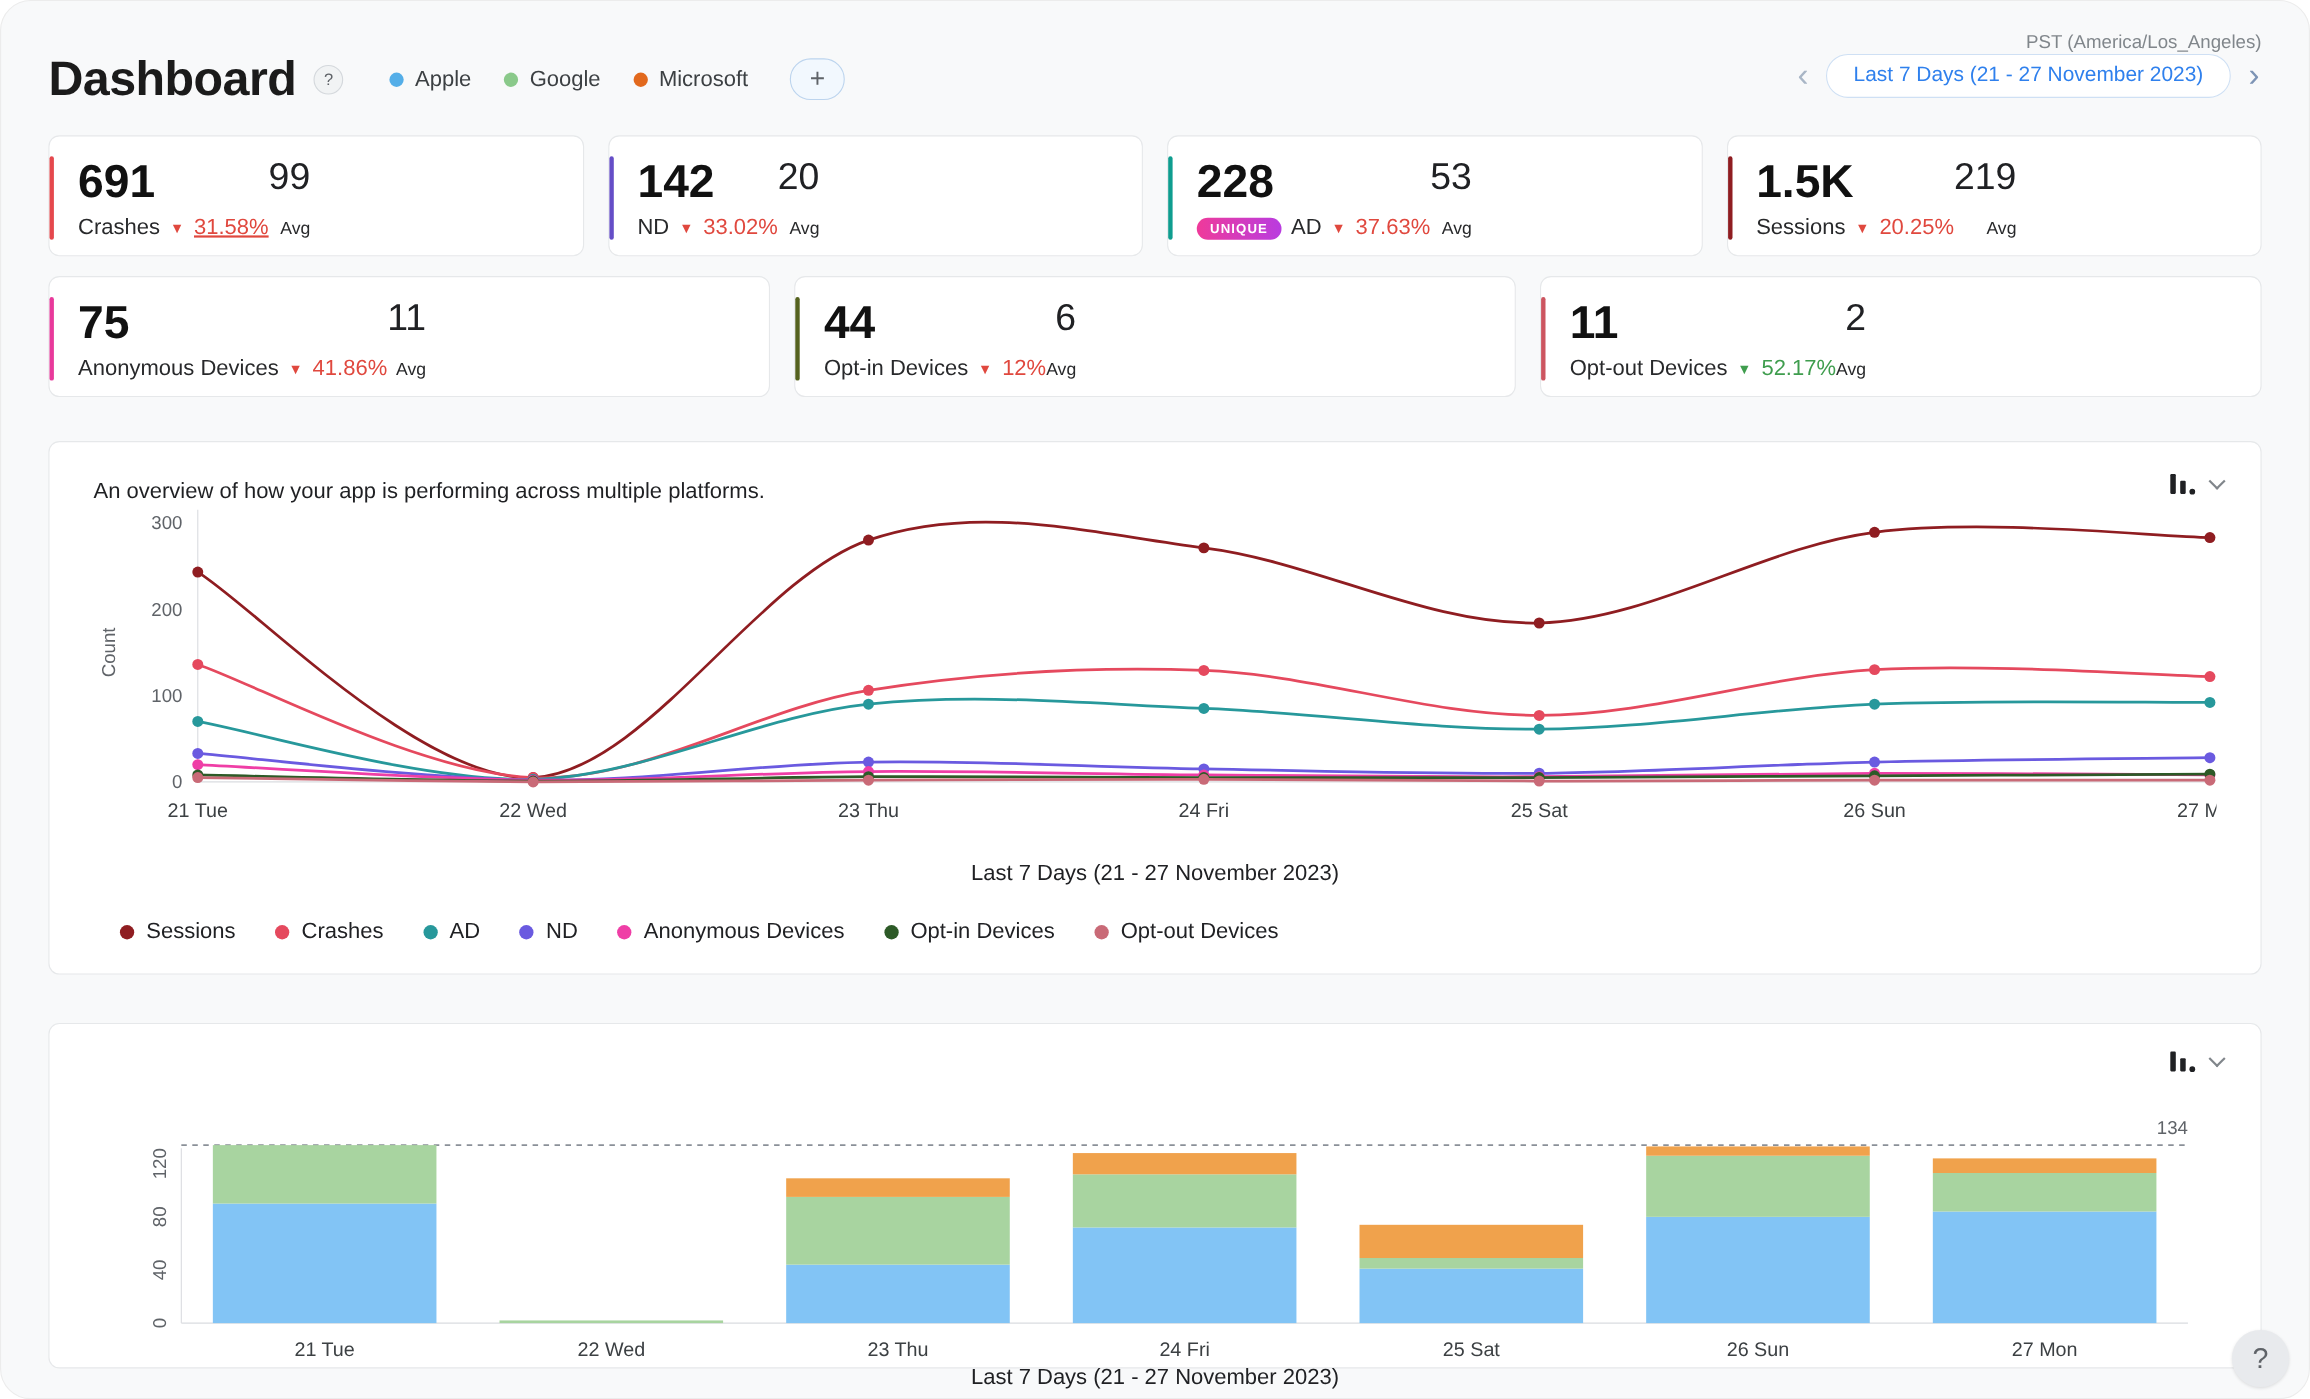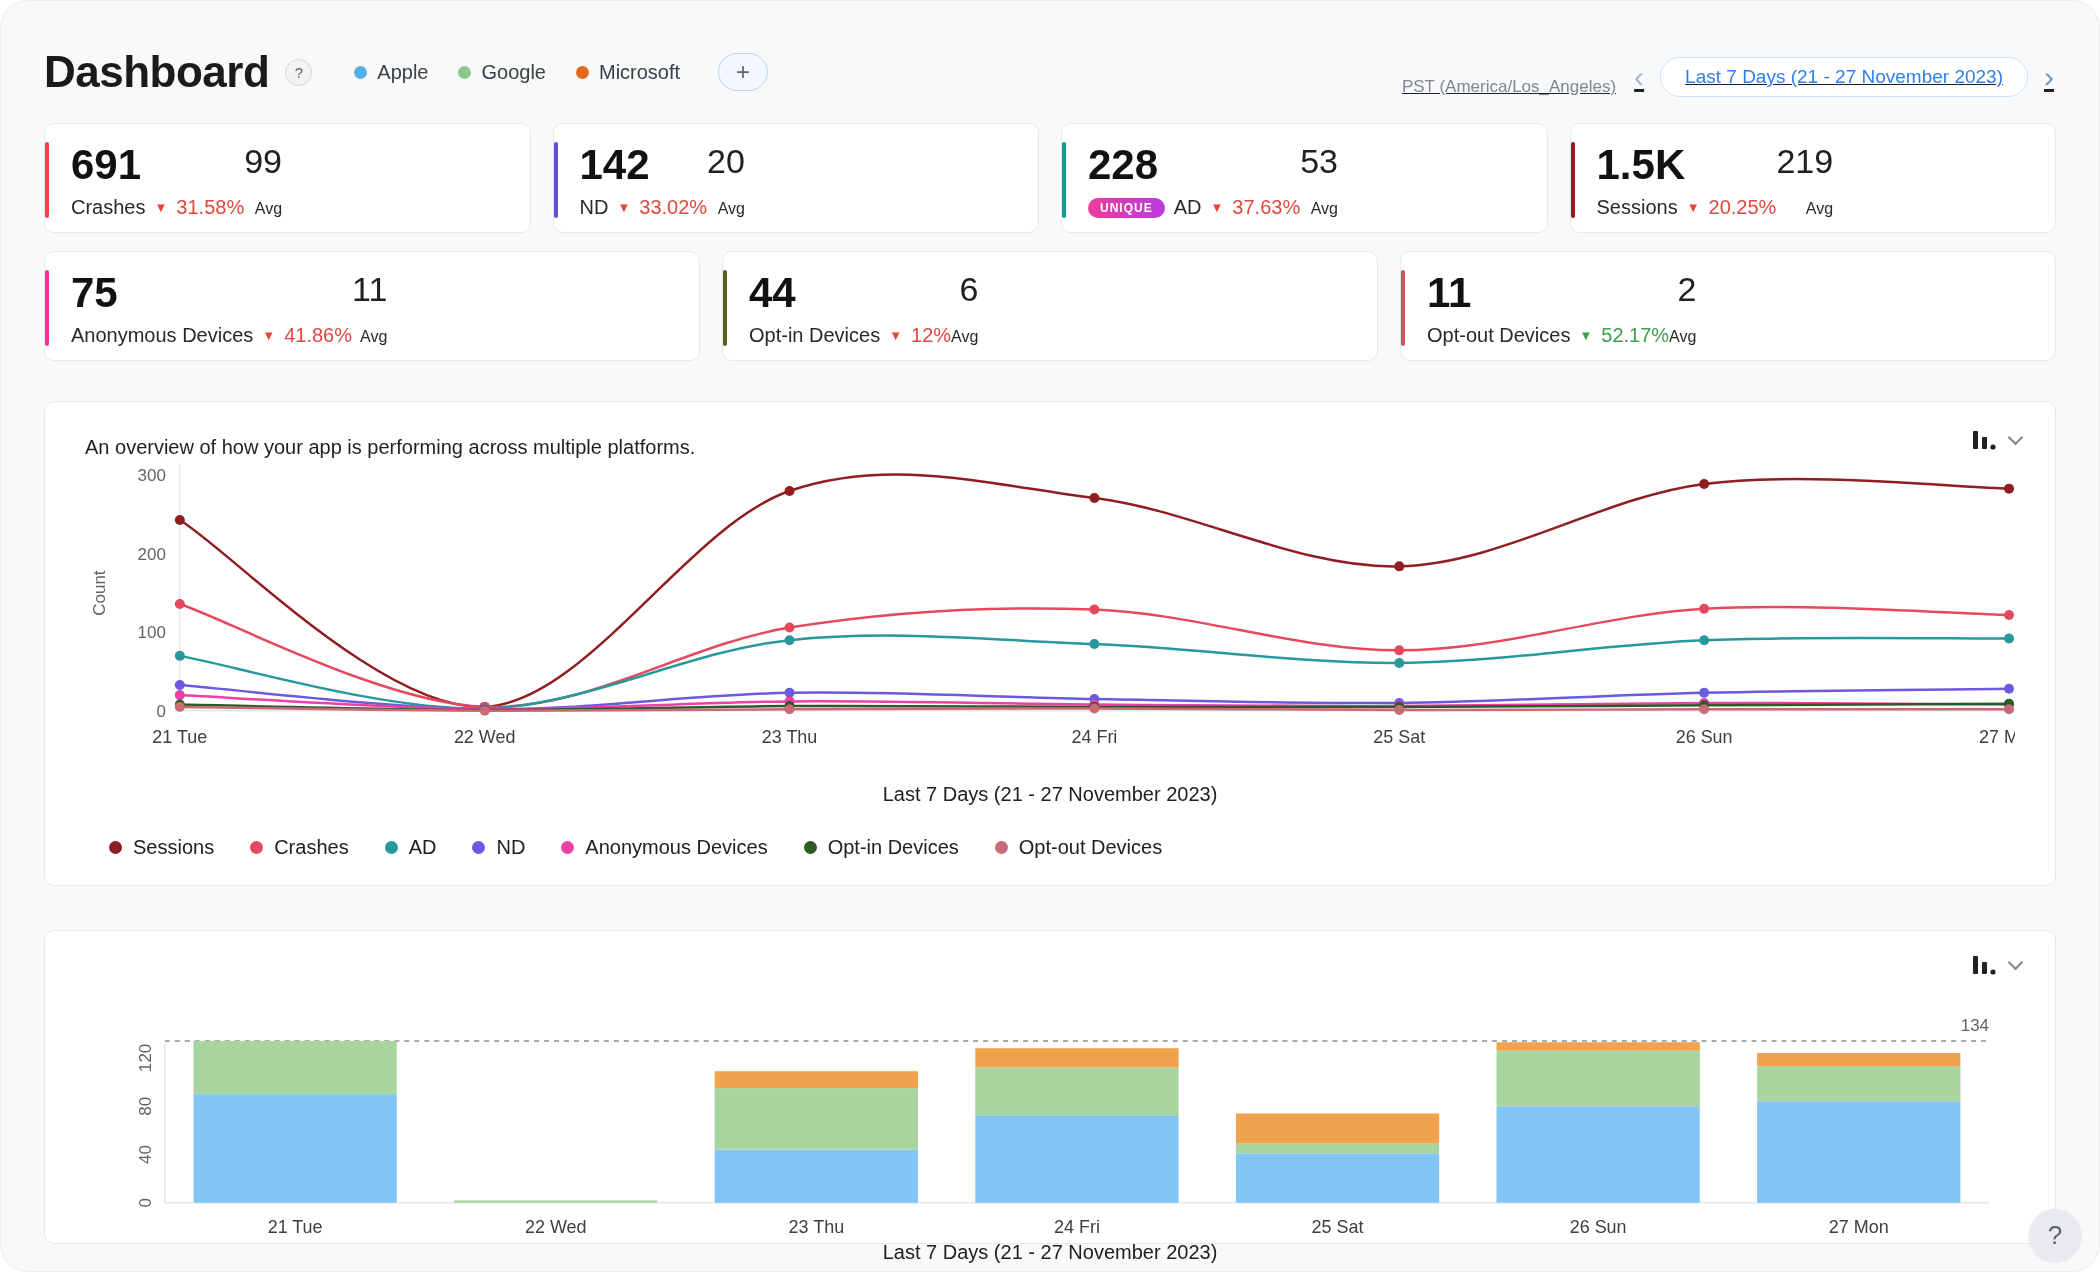--- a/index.html
+++ b/index.html
@@ -20,21 +20,21 @@
   }
   .platform-legend { display:flex; align-items:center; gap:30px; margin-left:26px; }
   .plat-item { display:flex; align-items:center; gap:10px; cursor:pointer; }
   .dot { width:13px; height:13px; border-radius:50%; display:inline-block; flex:none; }
   .plat-label { font-size:20px; color:#3c4043; }
   .add-btn {
     margin-left:22px; width:50px; height:38px; border-radius:19px; border:1px solid #bcd4ee;
     background:#f2f8fe; color:#5f6368; font-size:24px; line-height:1; cursor:pointer;
   }
   .subtitle { font-size:16px; color:#9aa0a6; margin-top:6px; }
-  .header-right { display:flex; align-items:flex-end; gap:16px; padding-top:2px;text-decoration:underline; }
+  .header-right { display:flex; flex-direction:column; align-items:flex-end; gap:0; padding-top:2px; }
   .timezone { font-size:17px; color:#80868b; }
   .date-row { display:flex; align-items:center; gap:14px; }
   .chev { font-size:30px; line-height:1; color:#a9b6c6; cursor:pointer; padding:0 2px; }
   .chev.next { color:#7d94b5; }
   .date-pill {
     border:1.5px solid #cfe0f4; border-radius:22px; background:#ffffff;
     color:#2f80ed; font-size:19px; padding:8px 24px; cursor:pointer; font-family:inherit;
   }
 
   
@@ -118,21 +118,21 @@
 
   <div class="row1">
 
     <div class="card stat-card">
       <span class="accent" style="background: rgb(229, 72, 77);"></span>
       <div>
         <div class="stat-value">691</div>
         <div class="stat-label-row">
           <span class="stat-label">Crashes</span>
           <span class="tri" style="color: rgb(224, 72, 62);">▼</span>
-          <span class="stat-change" style="color: rgb(224, 72, 62);">31.58%</span>
+          <span class="stat-change" style="color: rgb(224, 72, 62); text-decoration: underline;">31.58%</span>
         </div>
       </div>
       <div class="stat-right">
         <div class="avg-value">99</div>
         <div class="avg-label">Avg</div>
       </div>
     </div>
 
     <div class="card stat-card">
       <span class="accent" style="background: rgb(101, 78, 199);"></span>

